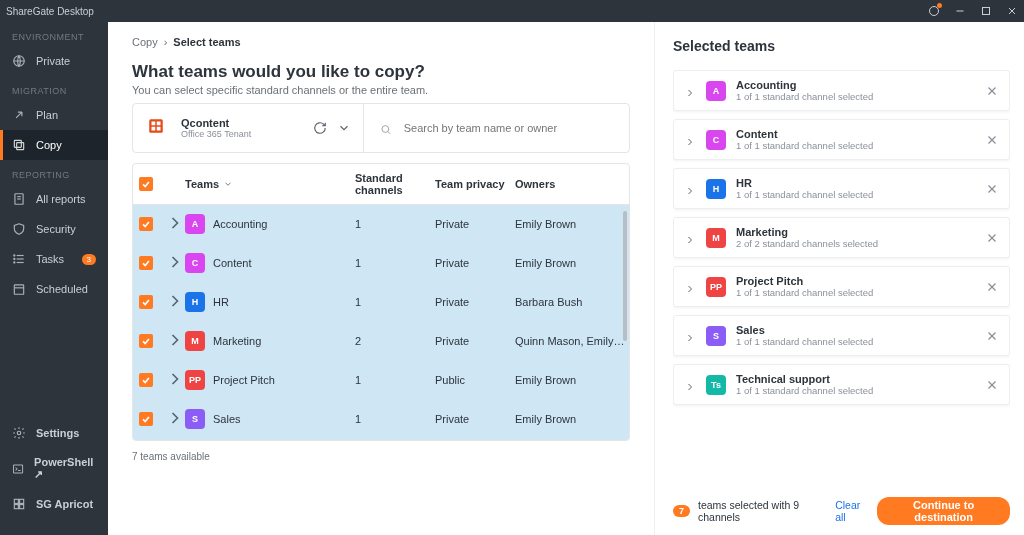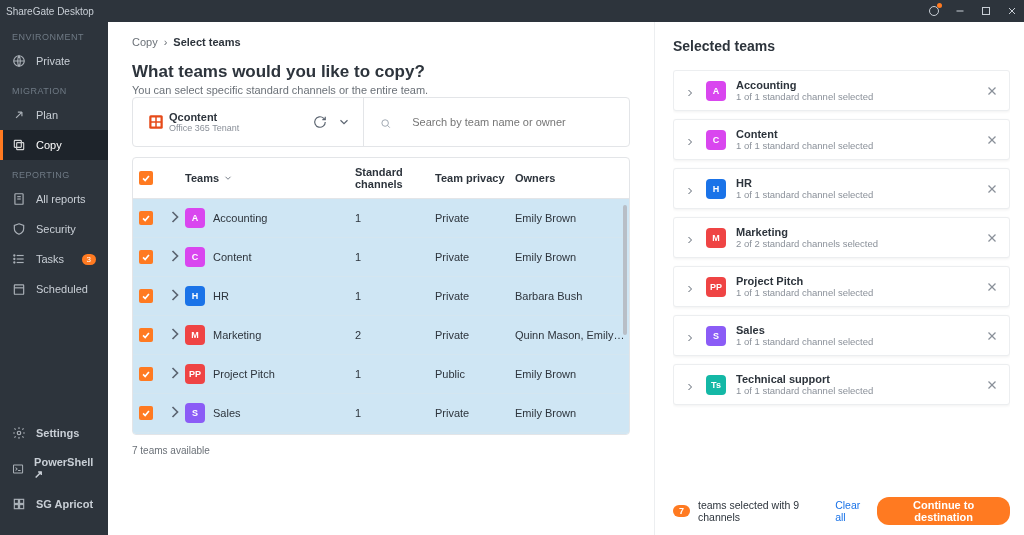--- a/index.html
+++ b/index.html
@@ -22,30 +22,30 @@
   .sidebar .nav-item .icon { width:14px; height:14px; display:flex; align-items:center; justify-content:center; opacity:0.8; }
   .sidebar .badge { background:#ff7a21; color:#fff; border-radius:8px; font-size:8px; padding:1px 5px; margin-left:auto; }
   .sidebar .bottom { margin-top:auto; padding-bottom:16px;font-weight:bold; }
 
   
   .main { flex:1; background:#fff; display:flex; min-width:0; }
   .content { flex:1; padding: 14px 24px 12px 24px; display:flex; flex-direction:column; min-width:0; }
   .breadcrumb { font-size: 11px; color:#6b7178; display:flex; gap:6px; align-items:center; margin-bottom:14px; }
   .breadcrumb .current { color:#2d343c; font-weight:600; }
   .page-title { font-size: 17px; font-weight:700; color:#2d343c; }
-  .page-sub { font-size: 11px; color:#6b7178; margin-top:2px; margin-bottom:1px; }
+  .page-sub { font-size: 11px; color:#6b7178; margin-top:2px; margin-bottom:7px; }
 
   .source-bar { border:1px solid #e3e5e8; border-radius:4px; display:flex; align-items:center; height:50px; margin-bottom:10px; }
-  .source-left { display:flex; align-items:center; gap:4px; padding:0 14px; flex:0 0 180px; }
+  .source-left { display:flex; gap:16px; padding:0 14px; flex:0 0 180px; }
   .office-logo { width:18px; height:18px; }
   .source-name { font-size:11px; font-weight:600; color:#2d343c; }
   .source-sub { font-size:9px; color:#8a9099; }
   .source-controls { display:flex; gap:10px; align-items:center; color:#6b7178; padding-right:12px; border-right:1px solid #e3e5e8; height:100%; }
   .source-controls .ctl { cursor:pointer; width:14px; height:14px; }
-  .search-wrap { flex:1; display:flex; align-items:flex-start; gap:21px; padding:0 16px; }
+  .search-wrap { flex:1; display:flex; align-items:flex-start; gap:12px; padding:0 16px; }
   .search-wrap input { border:none; outline:none; font-size:11px; color:#6b7178; width:100%; }
 
   
   .table { border:1px solid #e3e5e8; border-radius:4px; overflow:hidden; position:relative; }
   .thead, .trow { display:grid; grid-template-columns: 26px 20px 170px 80px 80px 110px; align-items:center; font-size:11px; }
   .thead { padding:8px 6px; color:#2d343c; font-weight:600; border-bottom:1px solid #e3e5e8; }
   .thead .col { display:flex; align-items:center; gap:4px; }
   .tbody { max-height: 235px; overflow:hidden; position:relative; }
   .trow { padding:8px 6px; border-bottom:1px solid #d4e6f0; background:#cfe6f4; color:#2d343c; }
   .trow.last { border-bottom:none; }

